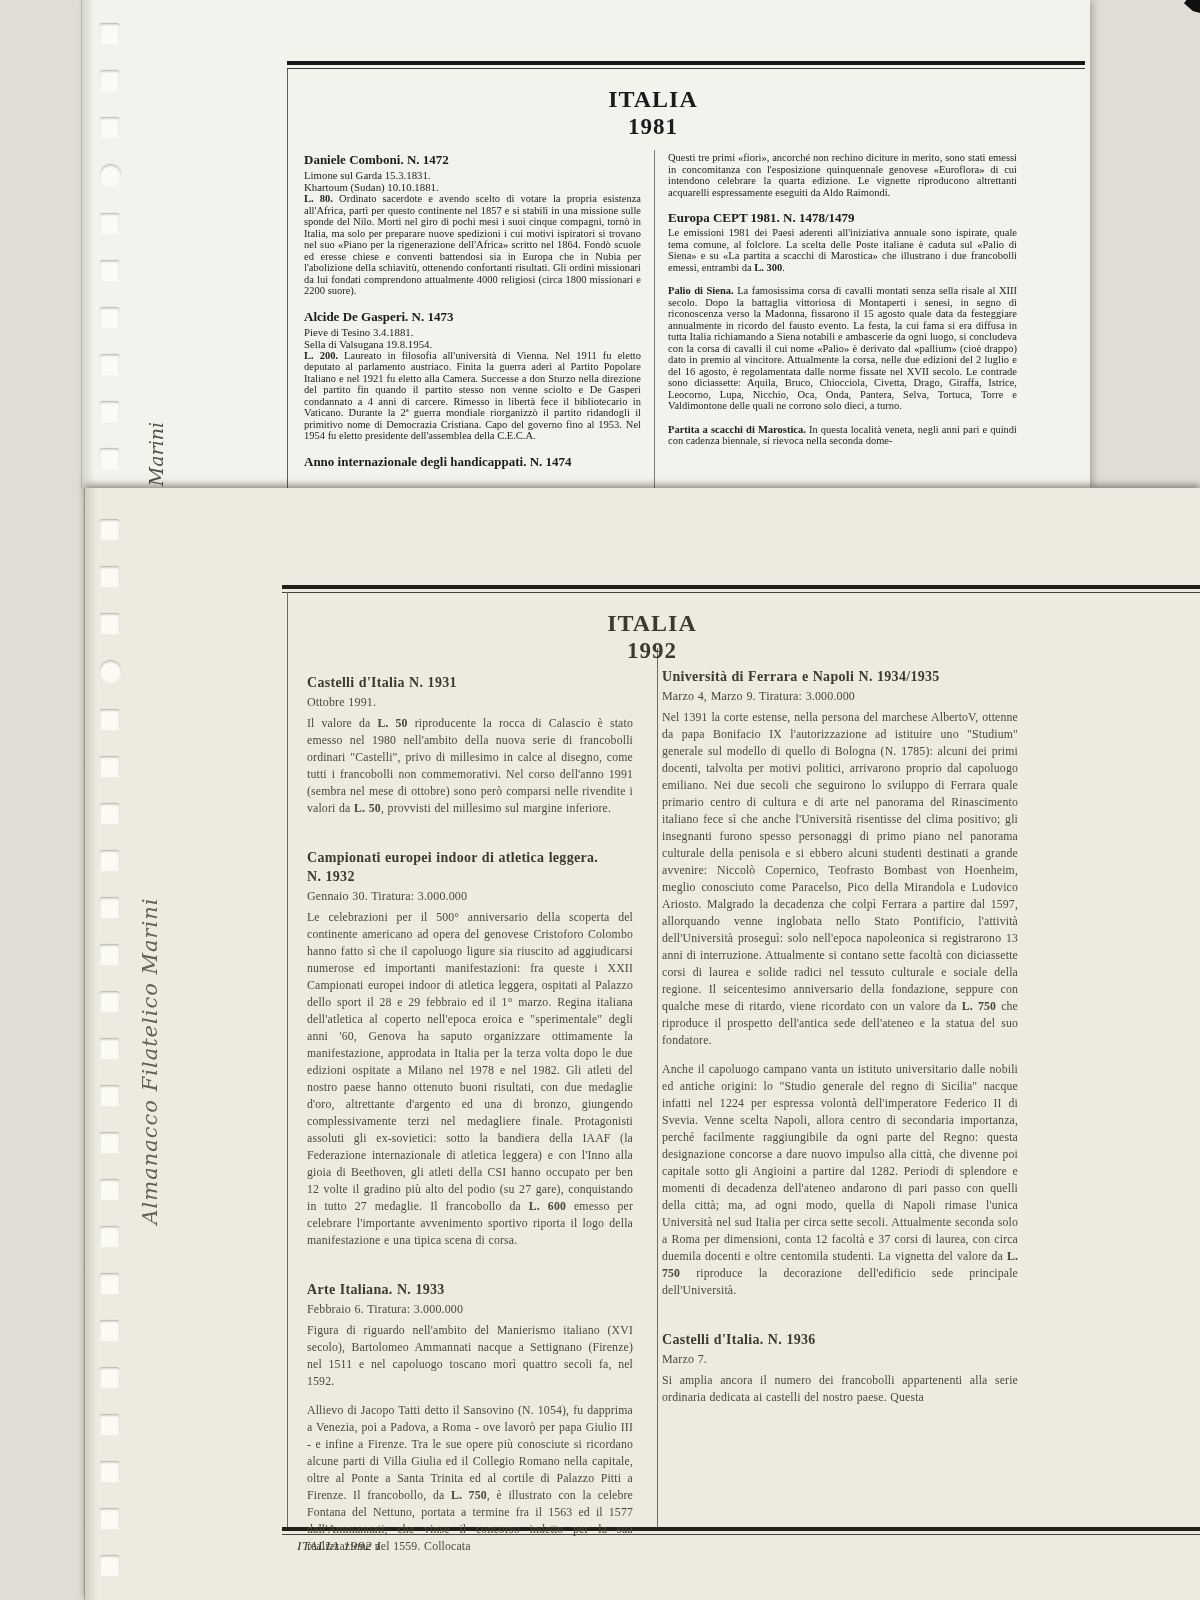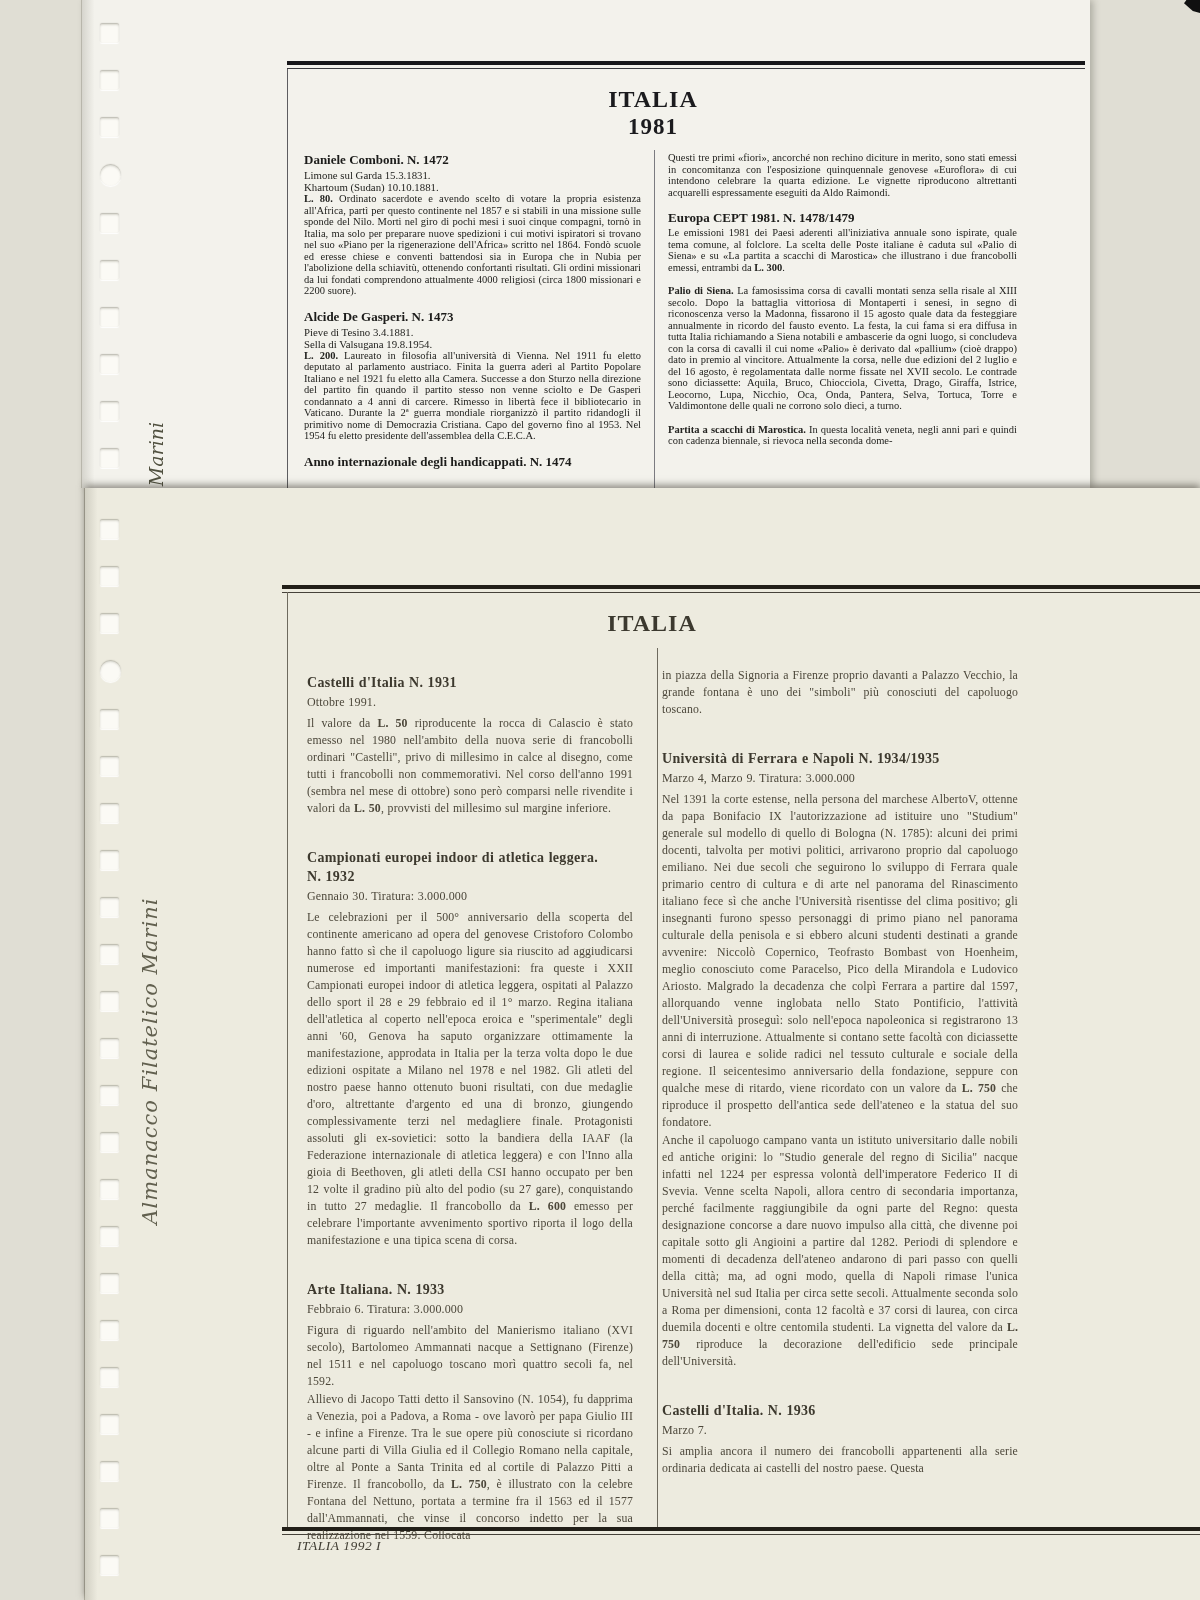--- a/index.html
+++ b/index.html
@@ -54,21 +54,21 @@
   .p1 .h { font-size:13px; font-weight:bold; line-height:15px; margin:0 0 2px; color:#1c1c1a; }
   .p1 .sub { font-size:10.8px; line-height:12px; }
   .p1 p { margin-top:0; }
   
   .p2 { font-size:11.8px; line-height:17px; letter-spacing:0.15px; word-spacing:0.5px; color:#4c473a; }
   .p2 .block { margin-top:31px; }
   .p2 .block:first-child { margin-top:13px; }
   .p2 .h { font-size:14px; font-weight:bold; line-height:19px; letter-spacing:0.3px; margin:0; color:#3d392e; }
   .p2 .sub { font-size:12px; line-height:19px; margin:1px 0 3px; }
   .p2 p { margin-top:0; }
-  .p2 p + p { margin-top:1px; }
+  .p2 p + p { margin-top:12px; }
   b { font-weight:bold; }
   
   .footer {
     position:absolute; font-style:italic; font-size:13.5px; letter-spacing:0.5px; color:#403d33;
   }
   
   .logo-script {
     position:absolute; transform:rotate(-90deg); text-align:center;
     font-family:"DejaVu Serif","Liberation Serif",serif;
     font-style:italic; color:#62604f; white-space:nowrap;
@@ -171,20 +171,21 @@
       <div class="hole"></div>
     </div>
 
   <div class="dbl-rule" style="left:197px; top:97px; width:918px;"></div>
   <div class="dbl-rule" style="left:197px; top:1039px; width:918px;"></div>
   <div class="vline" style="left:202px; top:104px; height:935px;"></div>
   <div class="vline" style="left:572px; top:160px; height:879px;"></div>
 
   <div class="page-header" style="left:197px; top:122px; width:740px;">
     <div class="t">ITALIA</div>
+    <div class="y">1992</div>
   </div>
 
   <div class="col p2" id="p2-left" style="left:222px; top:172px; width:326px;">
       <div class="block">
         <div class="h">Castelli d'Italia N. 1931</div>
         <div class="sub">Ottobre 1991.</div>
         <p>Il valore da <b>L. 50</b> riproducente la rocca di Calascio è stato emesso nel 1980 nell'ambito della nuova serie di francobolli ordinari "Castelli", privo di millesimo in calce al disegno, come tutti i francobolli non commemorativi. Nel corso dell'anno 1991 (sembra nel mese di ottobre) sono però comparsi nelle rivendite i valori da <b>L. 50</b>, provvisti del millesimo sul margine inferiore.</p>
       </div>
       <div class="block">
         <div class="h">Campionati europei indoor di atletica leggera.</div>
@@ -194,23 +195,20 @@
       </div>
       <div class="block">
         <div class="h">Arte Italiana. N. 1933</div>
         <div class="sub">Febbraio 6. Tiratura: 3.000.000</div>
         <p>Figura di riguardo nell'ambito del Manierismo italiano (XVI secolo), Bartolomeo Ammannati nacque a Settignano (Firenze) nel 1511 e nel capoluogo toscano morì quattro secoli fa, nel 1592.</p>
         <p>Allievo di Jacopo Tatti detto il Sansovino (N. 1054), fu dapprima a Venezia, poi a Padova, a Roma - ove lavorò per papa Giulio III - e infine a Firenze. Tra le sue opere più conosciute si ricordano alcune parti di Villa Giulia ed il Collegio Romano nella capitale, oltre al Ponte a Santa Trinita ed al cortile di Palazzo Pitti a Firenze. Il francobollo, da <b>L. 750</b>, è illustrato con la celebre Fontana del Nettuno, portata a termine fra il 1563 ed il 1577 dall'Ammannati, che vinse il concorso indetto per la sua realizzazione nel 1559. Collocata</p>
       </div>
     </div>
   <div class="col p2" id="p2-right" style="left:577px; top:166px; width:356px;">
       <div class="block">
-        <p>in piazza della Signoria a Firenze proprio davanti a Palazzo Vecchio, la grande fontana è uno dei "simboli" più conosciuti del capoluogo toscano.</p>
-      </div>
-      <div class="block">
         <div class="h">Università di Ferrara e Napoli N. 1934/1935</div>
         <div class="sub">Marzo 4, Marzo 9. Tiratura: 3.000.000</div>
         <p>Nel 1391 la corte estense, nella persona del marchese AlbertoV, ottenne da papa Bonifacio IX l'autorizzazione ad istituire uno "Studium" generale sul modello di quello di Bologna (N. 1785): alcuni dei primi docenti, talvolta per motivi politici, arrivarono proprio dal capoluogo emiliano. Nei due secoli che seguirono lo sviluppo di Ferrara quale primario centro di cultura e di arte nel panorama del Rinascimento italiano fece sì che anche l'Università risentisse del clima positivo; gli insegnanti furono spesso personaggi di primo piano nel panorama culturale della penisola e si ebbero alcuni studenti destinati a grande avvenire: Niccolò Copernico, Teofrasto Bombast von Hoenheim, meglio conosciuto come Paracelso, Pico della Mirandola e Ludovico Ariosto. Malgrado la decadenza che colpì Ferrara a partire dal 1597, allorquando venne inglobata nello Stato Pontificio, l'attività dell'Università proseguì: solo nell'epoca napoleonica si registrarono 13 anni di interruzione. Attualmente si contano sette facoltà con diciassette corsi di laurea e solide radici nel tessuto culturale e sociale della regione. Il seicentesimo anniversario della fondazione, seppure con qualche mese di ritardo, viene ricordato con un valore da <b>L. 750</b> che riproduce il prospetto dell'antica sede dell'ateneo e la statua del suo fondatore.</p>
         <p>Anche il capoluogo campano vanta un istituto universitario dalle nobili ed antiche origini: lo "Studio generale del regno di Sicilia" nacque infatti nel 1224 per espressa volontà dell'imperatore Federico II di Svevia. Venne scelta Napoli, allora centro di secondaria importanza, perché facilmente raggiungibile da ogni parte del Regno: questa designazione concorse a dare nuovo impulso alla città, che divenne poi capitale sotto gli Angioini a partire dal 1282. Periodi di splendore e momenti di decadenza dell'ateneo andarono di pari passo con quelli della città; ma, ad ogni modo, quella di Napoli rimase l'unica Università nel sud Italia per circa sette secoli. Attualmente seconda solo a Roma per dimensioni, conta 12 facoltà e 37 corsi di laurea, con circa duemila docenti e oltre centomila studenti. La vignetta del valore da <b>L. 750</b> riproduce la decorazione dell'edificio sede principale dell'Università.</p>
       </div>
       <div class="block">
         <div class="h">Castelli d'Italia. N. 1936</div>
         <div class="sub">Marzo 7.</div>
         <p>Si amplia ancora il numero dei francobolli appartenenti alla serie ordinaria dedicata ai castelli del nostro paese. Questa</p>
       </div>

